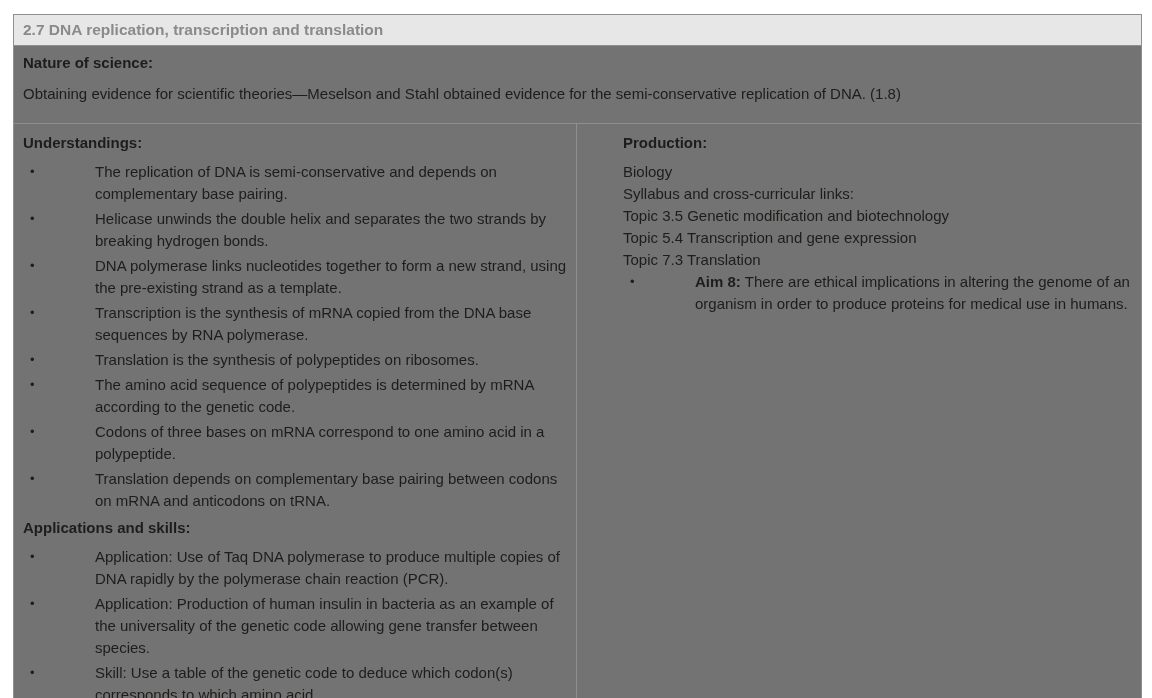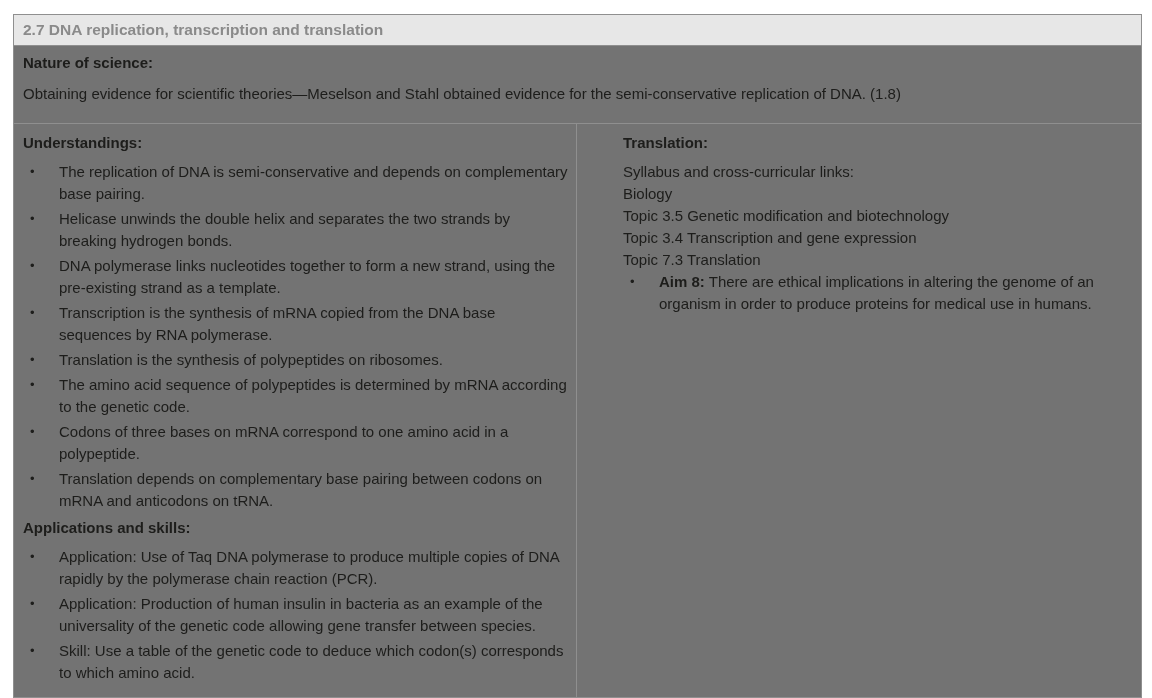--- a/index.html
+++ b/index.html
@@ -67,21 +67,21 @@
   .col .section-heading.mid{margin-top:5px;}
   .bullet-item{
     display:flex;
     margin:0 0 3px 0;
     padding-left:7px;
   }
   .bullet{
     flex:0 0 29px;
     font-size:13px;
   }
-  .bullet-text{flex:1;}
+  .bullet-text{flex:1;margin-left:36px;}
   .col-right .bullet-text{max-width:500px;}
   .plain-line{line-height:22px;}
   .plain-lines{margin-bottom:0;}
   .aims-heading{margin-top:12px !important;margin-bottom:10px !important;}
   .bold{font-weight:bold;text-align:center;}
 </style>
 </head>
 <body>
 
 <div class="page">
@@ -146,26 +146,26 @@
               <span class="bullet-text">Application: Production of human insulin in bacteria as an example of the universality of the genetic code allowing gene transfer between species.</span>
             </div>
             <div class="bullet-item">
               <span class="bullet">•</span>
               <span class="bullet-text">Skill: Use a table of the genetic code to deduce which codon(s) corresponds to which amino acid.</span>
             </div>
           </div>
       </div>
 
       <div class="col col-right">
-        <div class="section-heading">Translation:</div>
+        <div class="section-heading">Production:</div>
         <div class="plain-lines">
+            <div class="plain-line">Biology</div>
             <div class="plain-line">Syllabus and cross-curricular links:</div>
-            <div class="plain-line">Biology</div>
             <div class="plain-line">Topic 3.5 Genetic modification and biotechnology</div>
-            <div class="plain-line">Topic 3.4 Transcription and gene expression</div>
+            <div class="plain-line">Topic 5.4 Transcription and gene expression</div>
             <div class="plain-line">Topic 7.3 Translation</div>
           </div>
 
         <div class="bullet-list">
             <div class="bullet-item">
               <span class="bullet">•</span>
               <span class="bullet-text"><span class="bold">Aim 8:</span> There are ethical implications in altering the genome of an organism in order to produce proteins for medical use in humans.</span>
             </div>
           </div>
       </div>

